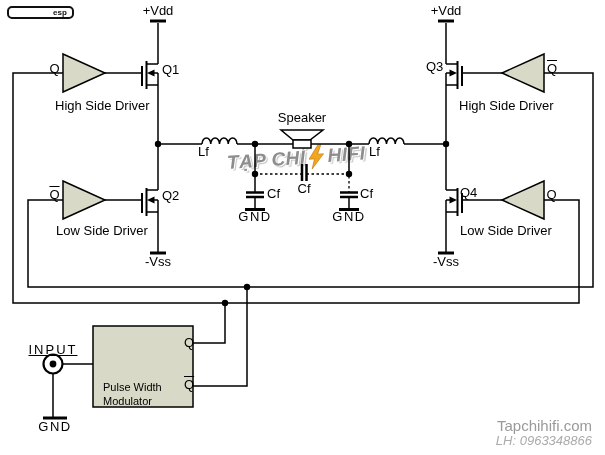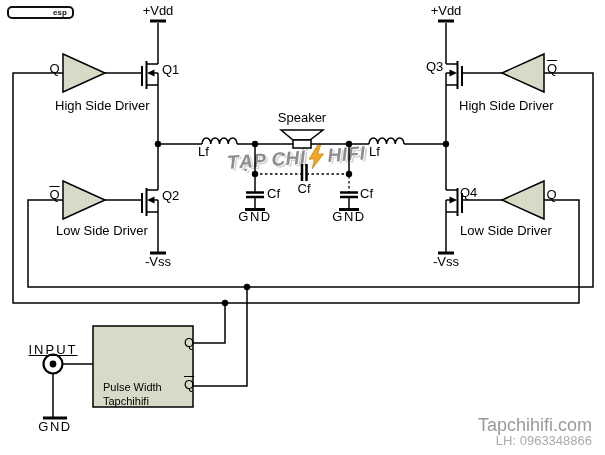--- a/index.html
+++ b/index.html
@@ -11,22 +11,22 @@
   .rgt{text-align:left;}
   .ls{letter-spacing:1.5px;}
   .ovl{text-decoration:overline;}
   .pwm-text{position:absolute;left:103px;top:349px;font-size:11px;line-height:13.5px;color:#000;margin-top:32px;}
   .wm{position:absolute;left:227px;top:151px;transform:rotate(-4deg);transform-origin:left center;
       display:flex;align-items:center;gap:3px;font-weight:bold;font-style:italic;font-size:19px;
       color:#8d8d8d;letter-spacing:.5px;white-space:nowrap;
       text-shadow:1px 1px 0 #ffffff,2px 2px 1px #c4c4c4;}
   .wm svg{position:static;}
   .footer{position:absolute;right:13px;top:418px;text-align:right;line-height:15px;}
-  .footer .site{font-size:18px;color:#9a9a9a;}
-  .footer .phone{font-size:13px;color:#ababab;}
+  .footer .site{font-size:15px;color:#9a9a9a;}
+  .footer .phone{font-size:13px;color:#ababab;font-style:italic;}
   .esp{position:absolute;left:7px;top:6px;width:24px;height:9px;border:2px solid #101010;border-radius:5px;
        display:flex;align-items:center;justify-content:center;font-size:8px;font-weight:bold;
        color:#101010;line-height:1;padding-left:39px;}
 </style>
 </head>
 <body>
 
 <div class="canvas">
 
   <div class="wm">
@@ -180,21 +180,21 @@
   <div class="lbl" style="left:198px;top:146px;">Lf</div>
   <div class="lbl" style="left:369px;top:146px;">Lf</div>
   <div class="lbl" style="left:267px;top:188px;">Cf</div>
   <div class="lbl ctr" style="left:295px;top:183px;width:18px;">Cf</div>
   <div class="lbl" style="left:360px;top:188px;">Cf</div>
   <div class="lbl ctr ls" style="left:233px;top:211px;width:44px;">GND</div>
   <div class="lbl ctr ls" style="left:327px;top:211px;width:44px;">GND</div>
 
   <div class="pwm-text">
     <div>Pulse Width</div>
-    <div>Tapchihifi</div>
+    <div>Modulator</div>
   </div>
   <div class="lbl" style="left:184px;top:337px;">Q</div>
   <div class="lbl ovl" style="left:184px;top:379px;">Q</div>
 
   <div class="lbl ctr" style="left:23px;top:344px;width:60px;letter-spacing:2px;text-decoration:underline;">INPUT</div>
   <div class="lbl ctr ls" style="left:33px;top:421px;width:44px;">GND</div>
 
   <div class="footer">
     <div class="site">Tapchihifi.com</div>
     <div class="phone">LH: 0963348866</div>

